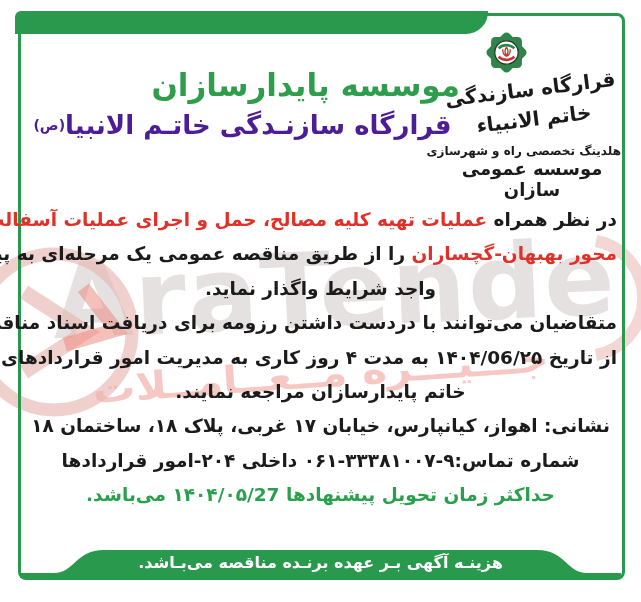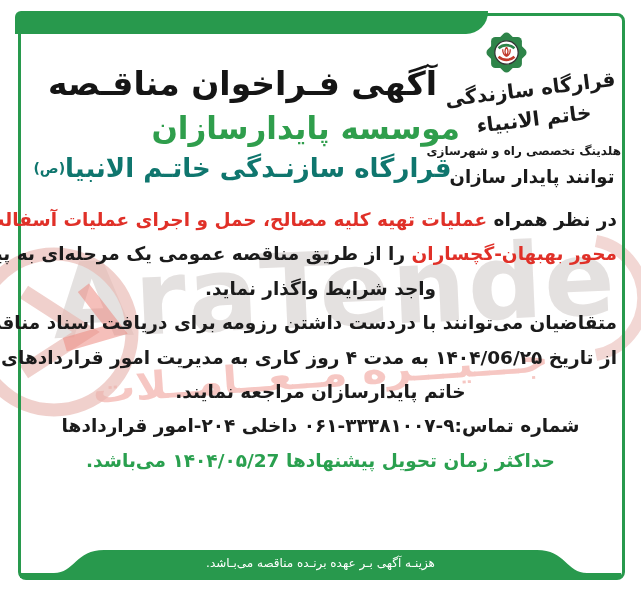--- a/index.html
+++ b/index.html
@@ -34,46 +34,46 @@
   .star{position:absolute;left:481px;top:27px;width:51px;height:51px;z-index:2;}
   
   .callig{
     position:absolute;right:20px;top:74px;width:178px;z-index:2;
     direction:rtl;text-align:center;color:#1a1a1a;
   }
   .callig .c1{
     font-size:20px;font-weight:bold;transform:rotate(-7deg);
     margin-bottom:10px;line-height:1.5;
   }
-  .callig .c2{font-size:12px;font-weight:bold;margin-bottom:8px;white-space:nowrap;text-align:right;}
+  .callig .c2{font-size:12px;font-weight:bold;white-space:nowrap;text-align:right;}
   .callig .c3{font-size:18px;font-weight:bold;}
   
   .title-block{
     position:absolute;left:25px;top:63px;width:435px;z-index:2;
     direction:rtl;text-align:center;
   }
   .t1{font-size:33px;font-weight:bold;color:#151515;line-height:1.3;}
   .t2{font-size:31px;font-weight:bold;color:#2f9e4c;margin-top:4px;text-align:right;}
-  .t3{font-size:26px;font-weight:bold;color:#0f766e;margin-top:7px;}
+  .t3{font-size:26px;font-weight:bold;color:#4c1d95;margin-top:7px;}
   .t3 .suffix{font-size:14px;vertical-align:4px;}
   
   .body-block{
     position:absolute;left:24px;top:203px;width:593px;z-index:2;
     direction:rtl;text-align:center;font-weight:bold;color:#1b1b1b;
     font-size:18.5px;
   }
   .bline{line-height:34.4px;white-space:nowrap;}
   .red{color:#e03028;}
   .green-text{color:#2aa04f;}
   
   .ribbon{position:absolute;left:20px;top:546px;width:601px;height:32px;z-index:2;}
   .ribbon svg{position:absolute;left:0;top:0;}
   .ribbon-text{
     position:absolute;left:0;top:2px;width:601px;line-height:30px;
-    direction:rtl;text-align:center;color:#ffffff;font-weight:normal;font-size:12px;
+    direction:rtl;text-align:center;color:#ffffff;font-weight:bold;font-size:16px;
   }
 </style>
 </head>
 <body>
 
 <div class="canvas">
 
   <div class="wm wm-brand">AraTende</div>
   <div class="wm wm-fa">جـــیـــره مــعــامــلات</div>
   <svg class="wm wm-logo" width="185" height="185" viewBox="0 0 185 185">
@@ -97,36 +97,36 @@
     </g>
     <circle cx="24" cy="24" r="11" fill="#ffffff" stroke="#333333" stroke-width="1.2"></circle>
     <path d="M16.5,20 A11,11 0 0,1 31.5,20" stroke="#2e8449" stroke-width="2.4" fill="none"></path>
     <path d="M16.5,28 A11,11 0 0,0 31.5,28" stroke="#c0392b" stroke-width="2.4" fill="none"></path>
     <path d="M24,19 c-1.8,2.6 -1.8,5.4 0,7.6 c1.8,-2.2 1.8,-5 0,-7.6 M20.5,21 c-0.2,3.4 1,5.6 3.5,6.6 M27.5,21 c0.2,3.4 -1,5.6 -3.5,6.6" stroke="#c0392b" stroke-width="1.2" fill="none"></path>
   </svg>
 
   <div class="callig">
     <div class="c1">قرارگاه سازندگی خاتم الانبیاء</div>
     <div class="c2">هلدینگ تخصصی راه و شهرسازی</div>
-    <div class="c3">توانند پایدار سازان</div>
+    <div class="c3">موسسه عمومی سازان</div>
   </div>
 
   <div class="title-block">
-    <div class="t1">آگهی فـراخوان مناقـصه</div>
     <div class="t2">موسسه پایدارسازان</div>
     <div class="t3"><span>قرارگاه سازنـدگی خاتـم الانبیا</span><span class="suffix">(ص)</span></div>
   </div>
 
   <div class="body-block">
     <div class="bline"><span>در نظر همراه </span><span class="red">عملیات تهیه کلیه مصالح، حمل و اجرای عملیات آسفالت واقع در</span></div>
     <div class="bline"><span class="red">محور بهبهان-گچساران </span><span>را از طریق مناقصه عمومی یک مرحله‌ای به پیمانکار</span></div>
     <div class="bline">واجد شرایط واگذار نماید.</div>
     <div class="bline">متقاضیان می‌توانند با دردست داشتن رزومه برای دریافت اسناد مناقصه</div>
     <div class="bline">از تاریخ ۱۴۰۴/06/۲۵ به مدت ۴ روز کاری به مدیریت امور قراردادهای</div>
     <div class="bline">خاتم پایدارسازان مراجعه نمایند.</div>
+    <div class="bline">نشانی: اهواز، کیانپارس، خیابان ۱۷ غربی، پلاک ۱۸، ساختمان ۱۸</div>
     <div class="bline">شماره تماس:۹-۳۳۳۸۱۰۰۷-۰۶۱ داخلی ۲۰۴-امور قراردادها</div>
     <div class="bline green-text">حداکثر زمان تحویل پیشنهادها ۱۴۰۴/۰۵/27 می‌باشد.</div>
   </div>
 
   <div class="ribbon">
     <svg width="601" height="32" viewBox="0 0 601 32">
       <path d="M0,32 L0,27 L34,27 C54,27 56,4 84,4 L517,4 C545,4 547,27 567,27 L601,27 L601,32 Z" fill="#28994d"></path>
     </svg>
     <div class="ribbon-text">هزینـه آگهی بـر عهده برنـده مناقصه می‌بـاشد.</div>
   </div>

